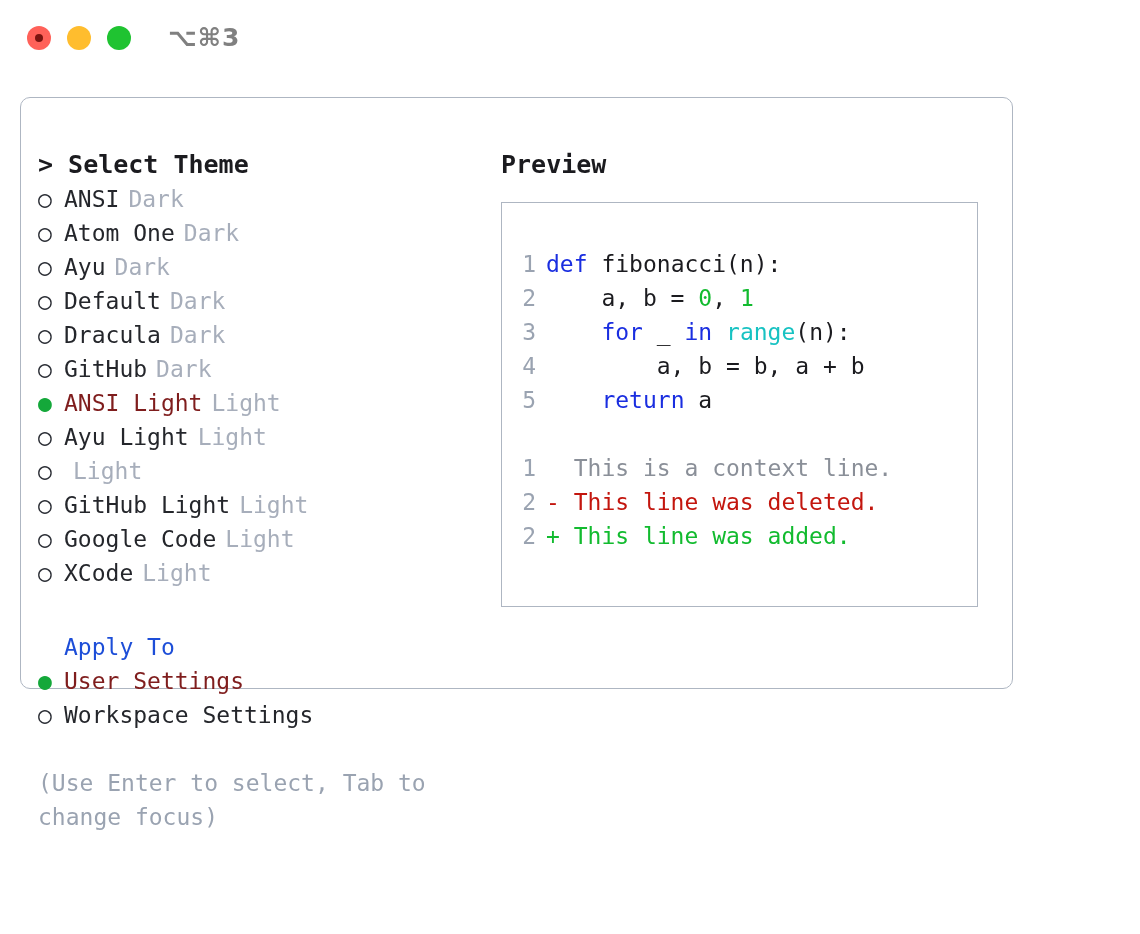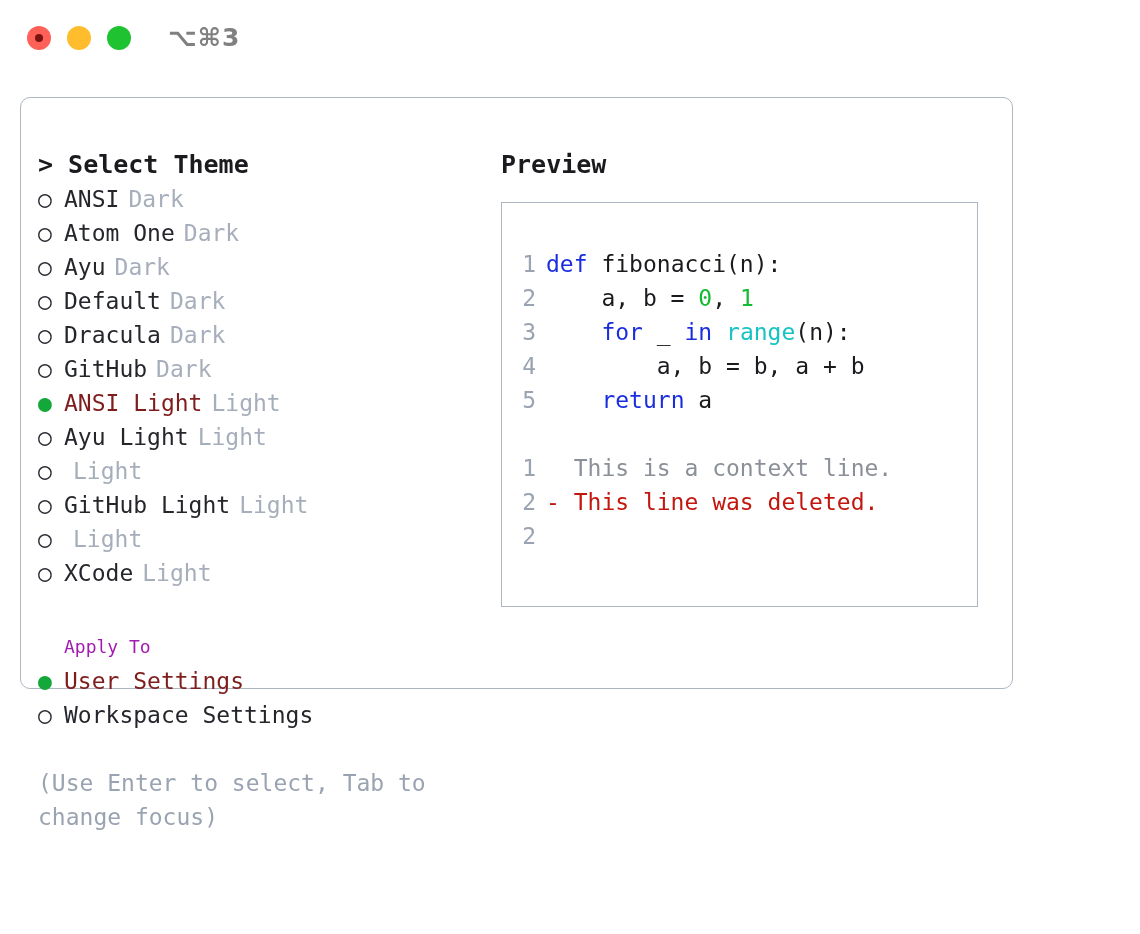--- a/index.html
+++ b/index.html
@@ -123,23 +123,23 @@
     color: #2e3138;
   }
   .marker.sel { color: #14a83a; }
   .theme-name  { color: #24262b; }
   .theme-row.selected .theme-name { color: #7f1d1d; }
   .theme-kind  { color: #a7aebb; margin-left: 9px; }
 
   
   .applyto { margin-top: 40px; }
   .applyto-title {
-    font-size: 18px;
-    line-height: 34px;
-    color: #a21caf;
+    font-size: 23px;
+    line-height: 34px;
+    color: #1d4ed8;
     padding-left: 26px;
     white-space: pre;
   }
 
   
   .hint {
     margin-top: 34px;
     font-size: 23px;
     line-height: 34px;
     color: #9aa3b1;
@@ -208,21 +208,21 @@
           <div class="theme-row"><span class="marker">○</span><span class="theme-name">ANSI</span><span class="theme-kind">Dark</span></div>
           <div class="theme-row"><span class="marker">○</span><span class="theme-name">Atom One</span><span class="theme-kind">Dark</span></div>
           <div class="theme-row"><span class="marker">○</span><span class="theme-name">Ayu</span><span class="theme-kind">Dark</span></div>
           <div class="theme-row"><span class="marker">○</span><span class="theme-name">Default</span><span class="theme-kind">Dark</span></div>
           <div class="theme-row"><span class="marker">○</span><span class="theme-name">Dracula</span><span class="theme-kind">Dark</span></div>
           <div class="theme-row"><span class="marker">○</span><span class="theme-name">GitHub</span><span class="theme-kind">Dark</span></div>
           <div class="theme-row selected"><span class="marker sel">●</span><span class="theme-name">ANSI Light</span><span class="theme-kind">Light</span></div>
           <div class="theme-row"><span class="marker">○</span><span class="theme-name">Ayu Light</span><span class="theme-kind">Light</span></div>
           <div class="theme-row"><span class="marker">○</span><span class="theme-kind">Light</span></div>
           <div class="theme-row"><span class="marker">○</span><span class="theme-name">GitHub Light</span><span class="theme-kind">Light</span></div>
-          <div class="theme-row"><span class="marker">○</span><span class="theme-kind">Light</span></div>
+          <div class="theme-row"><span class="marker">○</span><span class="theme-name">Google Code</span><span class="theme-kind">Light</span></div>
           <div class="theme-row"><span class="marker">○</span><span class="theme-name">XCode</span><span class="theme-kind">Light</span></div>
         </div>
 
       <div class="applyto">
         <div class="applyto-title">Apply To</div>
         <div id="apply-to-list">
             <div class="theme-row selected"><span class="marker sel">●</span><span class="theme-name">User Settings</span></div>
             <div class="theme-row"><span class="marker">○</span><span class="theme-name">Workspace Settings</span></div>
           </div>
       </div>
@@ -238,19 +238,19 @@
             <div class="code-line"><span class="ln">1</span><span class="code-text"><span class="tok-kw">def</span><span class="tok-plain"> fibonacci(n):</span></span></div>
             <div class="code-line"><span class="ln">2</span><span class="code-text"><span class="tok-plain">    a, b = </span><span class="tok-num">0</span><span class="tok-plain">, </span><span class="tok-num">1</span></span></div>
             <div class="code-line"><span class="ln">3</span><span class="code-text"><span class="tok-plain">    </span><span class="tok-kw">for</span><span class="tok-plain"> _ </span><span class="tok-kw">in</span><span class="tok-plain"> </span><span class="tok-fn">range</span><span class="tok-plain">(n):</span></span></div>
             <div class="code-line"><span class="ln">4</span><span class="code-text"><span class="tok-plain">        a, b = b, a + b</span></span></div>
             <div class="code-line"><span class="ln">5</span><span class="code-text"><span class="tok-plain">    </span><span class="tok-kw">return</span><span class="tok-plain"> a</span></span></div>
           </div>
         <div class="blank-line"></div>
         <div id="diff-sample">
             <div class="code-line"><span class="ln">1</span><span class="diff-ctx">  This is a context line.</span></div>
             <div class="code-line"><span class="ln">2</span><span class="diff-del">- This line was deleted.</span></div>
-            <div class="code-line"><span class="ln">2</span></div>
+            <div class="code-line"><span class="ln">2</span><span class="diff-add">+ This line was added.</span></div>
           </div>
       </div>
     </div>
 
   </div>
 </div>
 
 </body></html>

